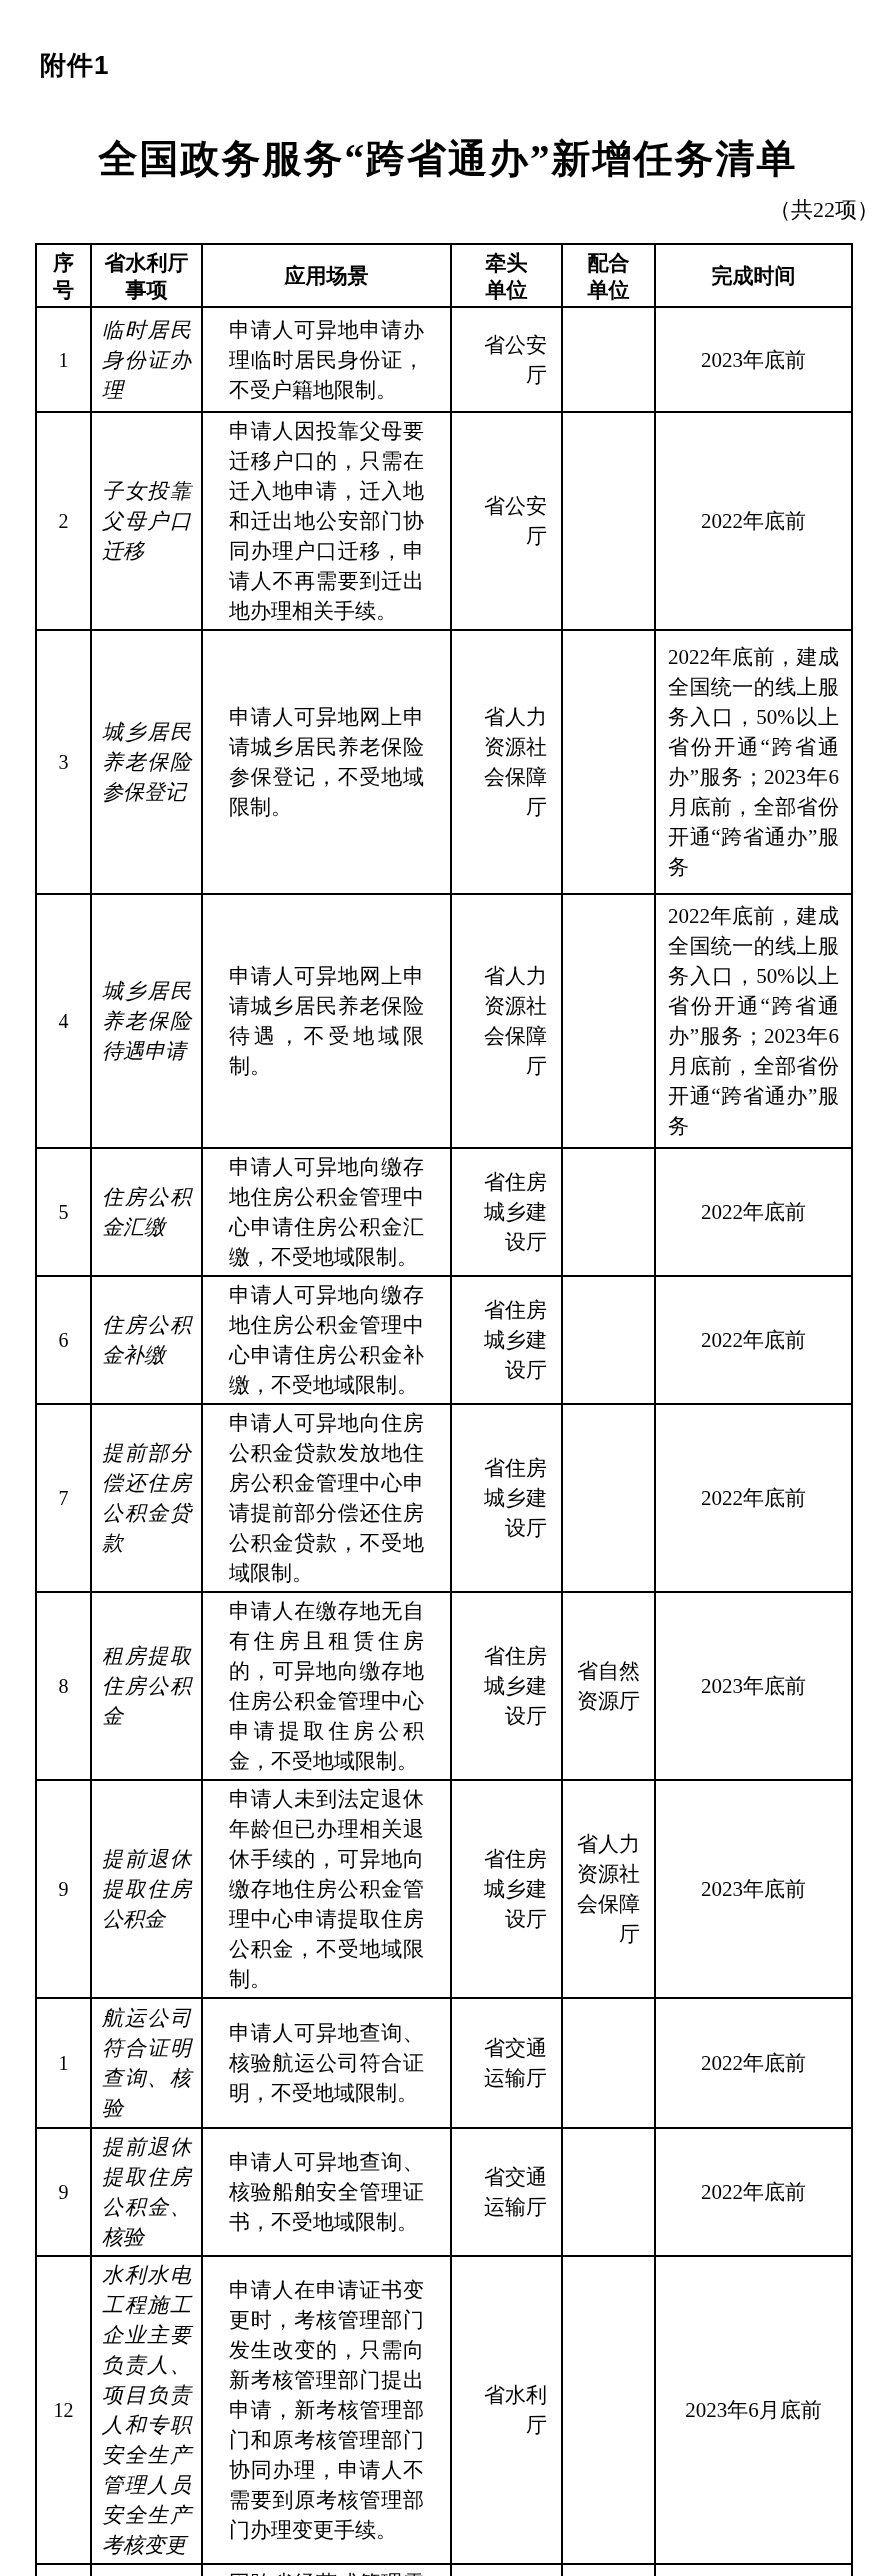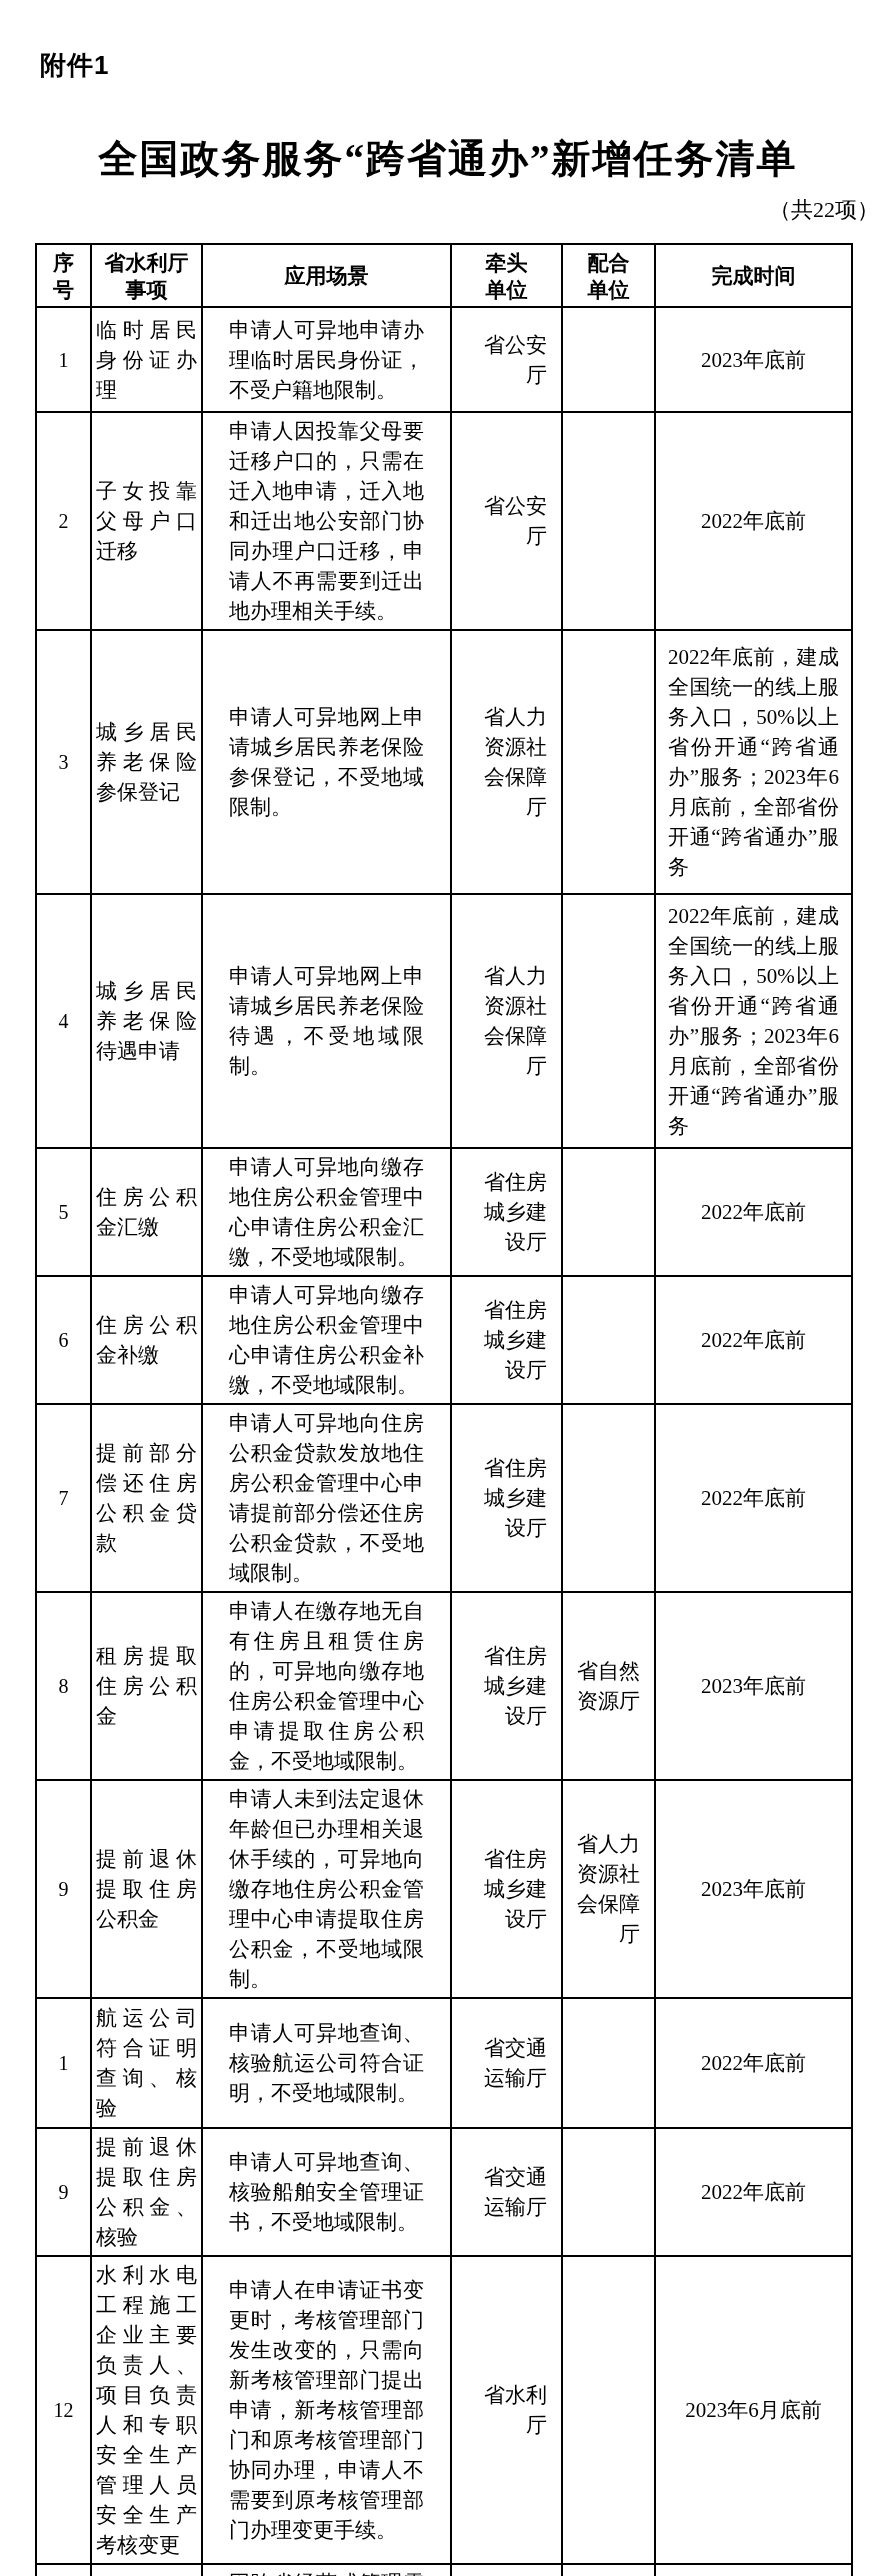--- a/index.html
+++ b/index.html
@@ -70,21 +70,22 @@
     line-height: 30px;
     padding: 3px 6px;
   }
   td.c-no {
     text-align: center;
     font-size: 20px;
   }
   td.c-item {
     text-align: justify;
     text-justify: inter-character;
-    padding: 3px 4px;
+    padding: 3px 10px;
+    font-style: italic;
   }
   td.c-scenario {
     text-align: justify;
     text-justify: inter-character;
     padding: 3px 26px;
   }
   td.c-lead, td.c-support {
     text-align: right;
     padding: 3px 14px;
   }

